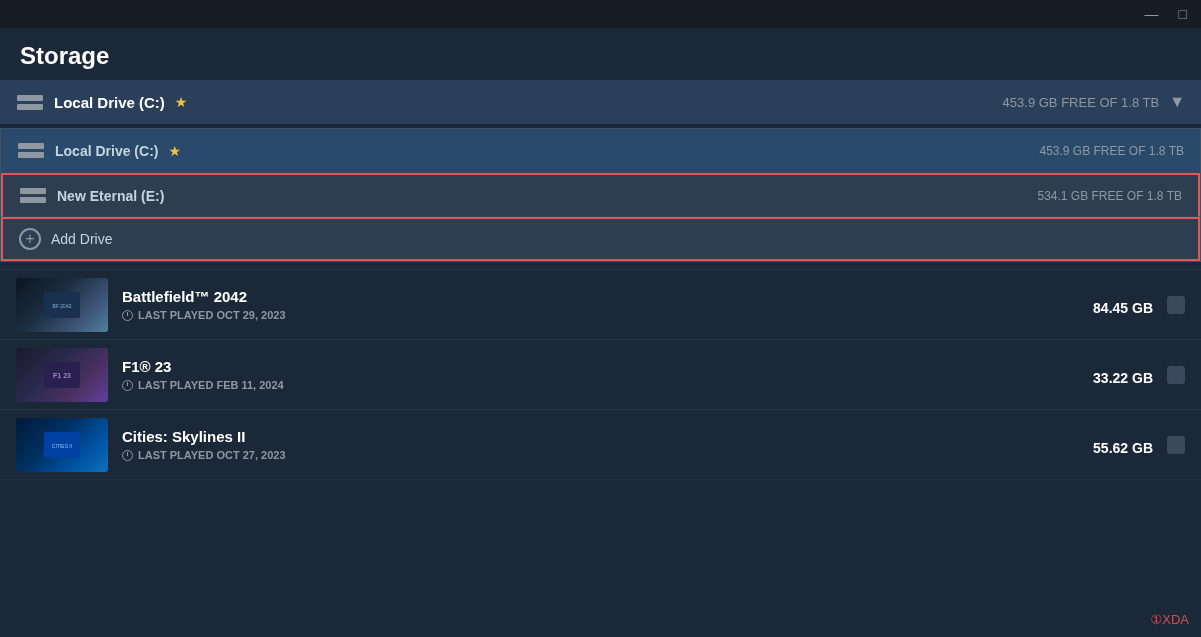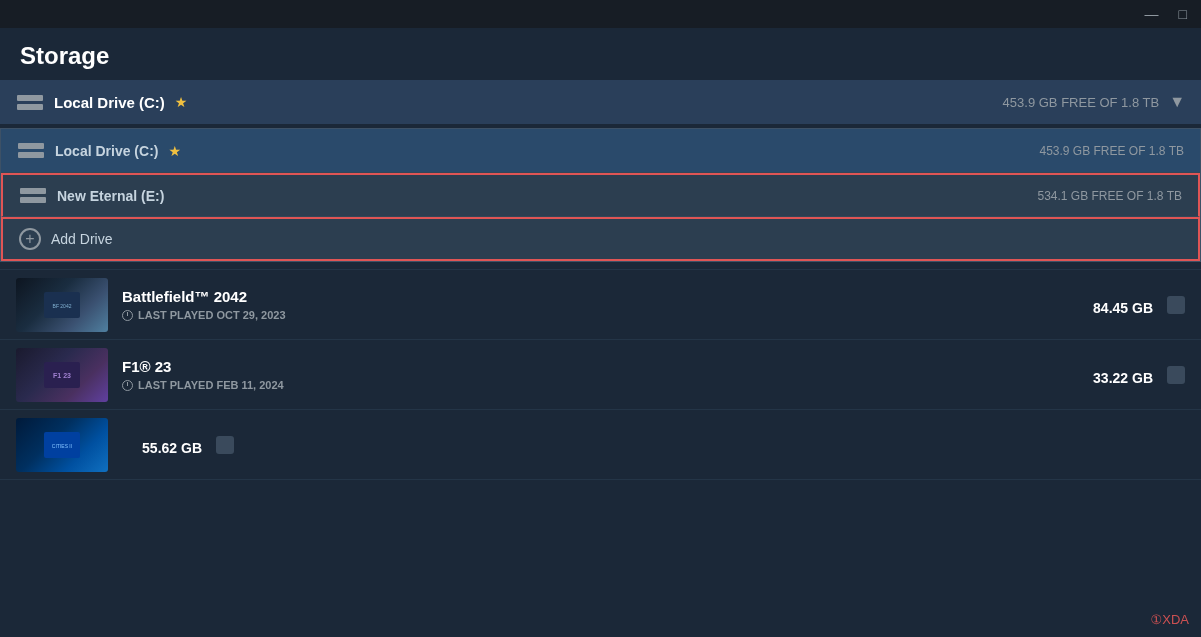--- a/index.html
+++ b/index.html
@@ -427,19 +427,28 @@
 
   <div class="game-row">
     <div class="game-thumb thumb-cities">
       <div class="game-thumb-inner">
         <svg width="40" height="30" viewBox="0 0 40 30">
           <rect x="2" y="2" width="36" height="26" fill="#0040a0" rx="2"></rect>
           <text x="20" y="18" text-anchor="middle" fill="#80c0ff" font-size="5">CITIES II</text>
         </svg>
       </div>
     </div>
+    <div class="game-info">
+      <div class="game-name">Cities: Skylines II</div>
+      <div class="game-sub">
+        <div class="game-last-played">
+          <span class="clock-icon"></span>
+          <span>LAST PLAYED OCT 27, 2023</span>
+        </div>
+      </div>
+    </div>
     <span class="game-size">55.62 GB</span>
     <div class="game-checkbox"></div>
   </div>
 
 </div>
 
 <div class="watermark">①XDA</div>
 
 </body></html>

